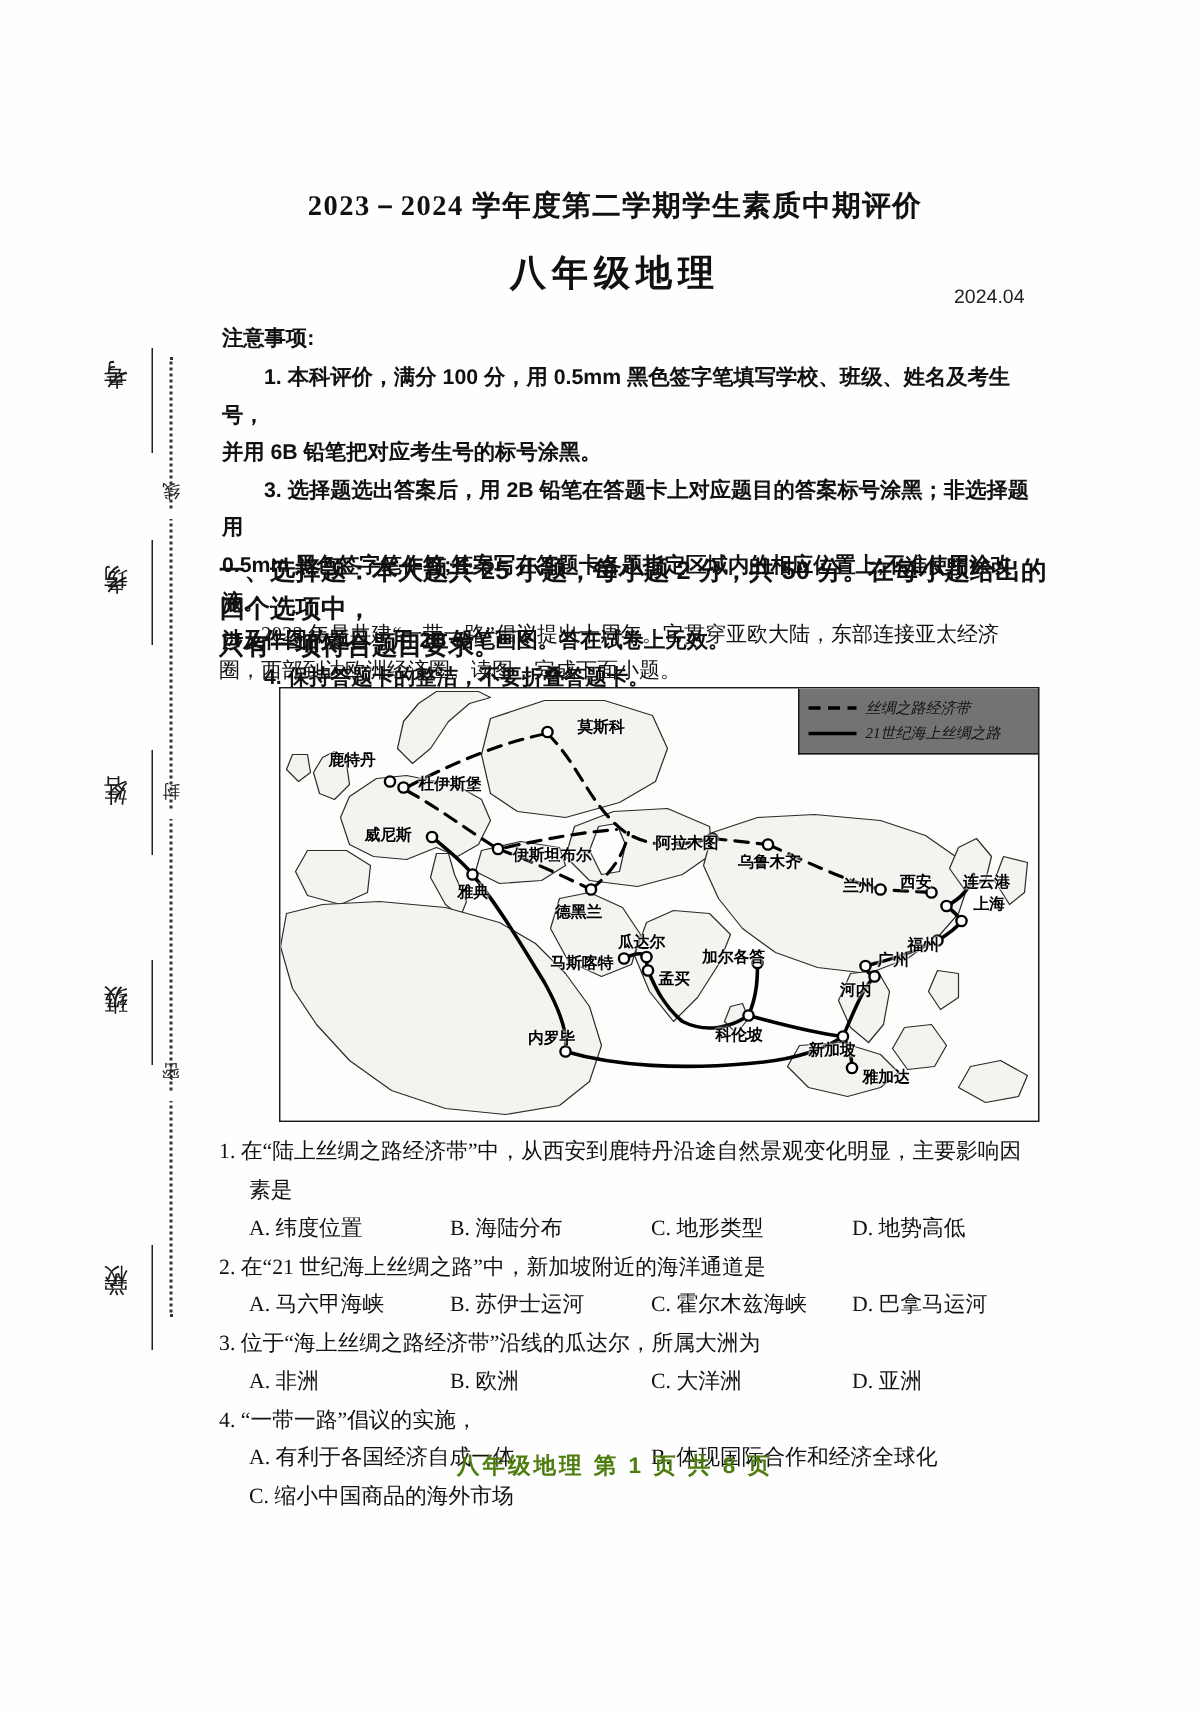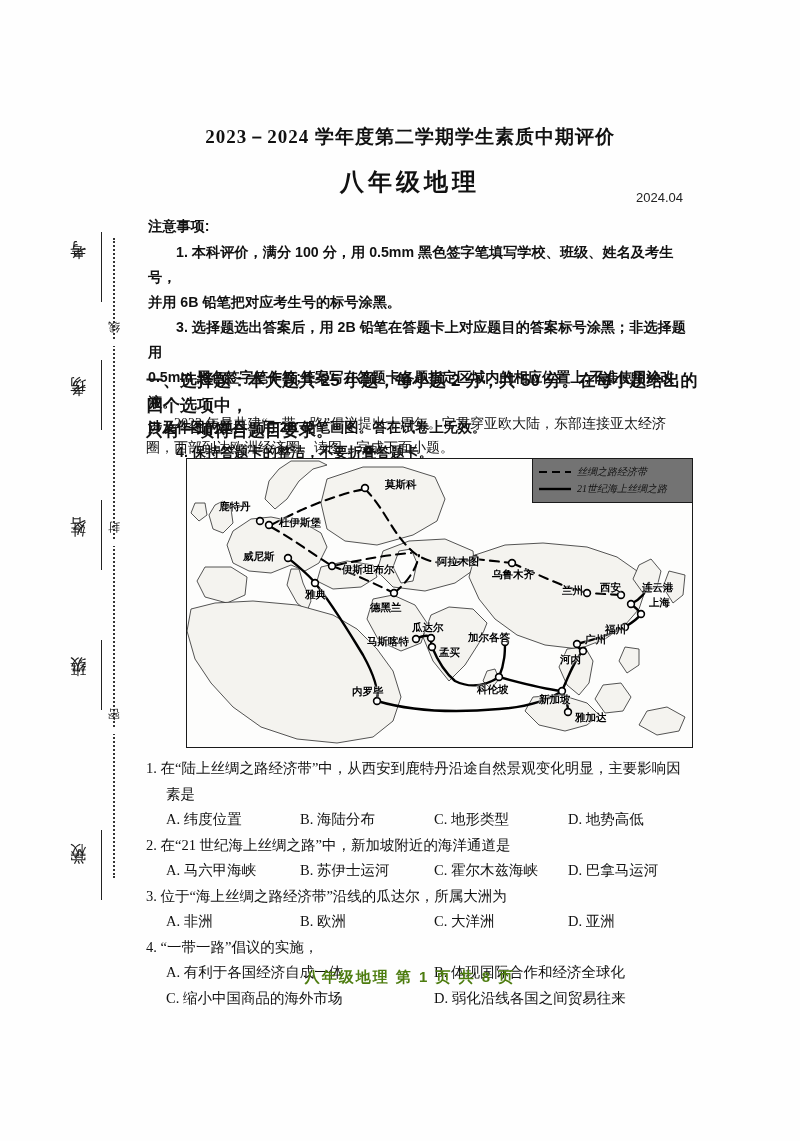--- a/index.html
+++ b/index.html
@@ -474,19 +474,18 @@
       <span class="opt">D. 亚洲</span>
     </div>
 
     <p class="q-stem">4. “一带一路”倡议的实施，</p>
     <div class="opts two-col">
       <span class="opt">A. 有利于各国经济自成一体</span>
       <span class="opt">B. 体现国际合作和经济全球化</span>
     </div>
     <div class="opts two-col">
       <span class="opt">C. 缩小中国商品的海外市场</span>
-      <span class="opt">D. 弱化沿线各国之间贸易往来</span>
     </div>
   </div>
 
   <div class="footer">八年级地理 第 1 页 共 8 页</div>
 
 </div>
 
 </body></html>

